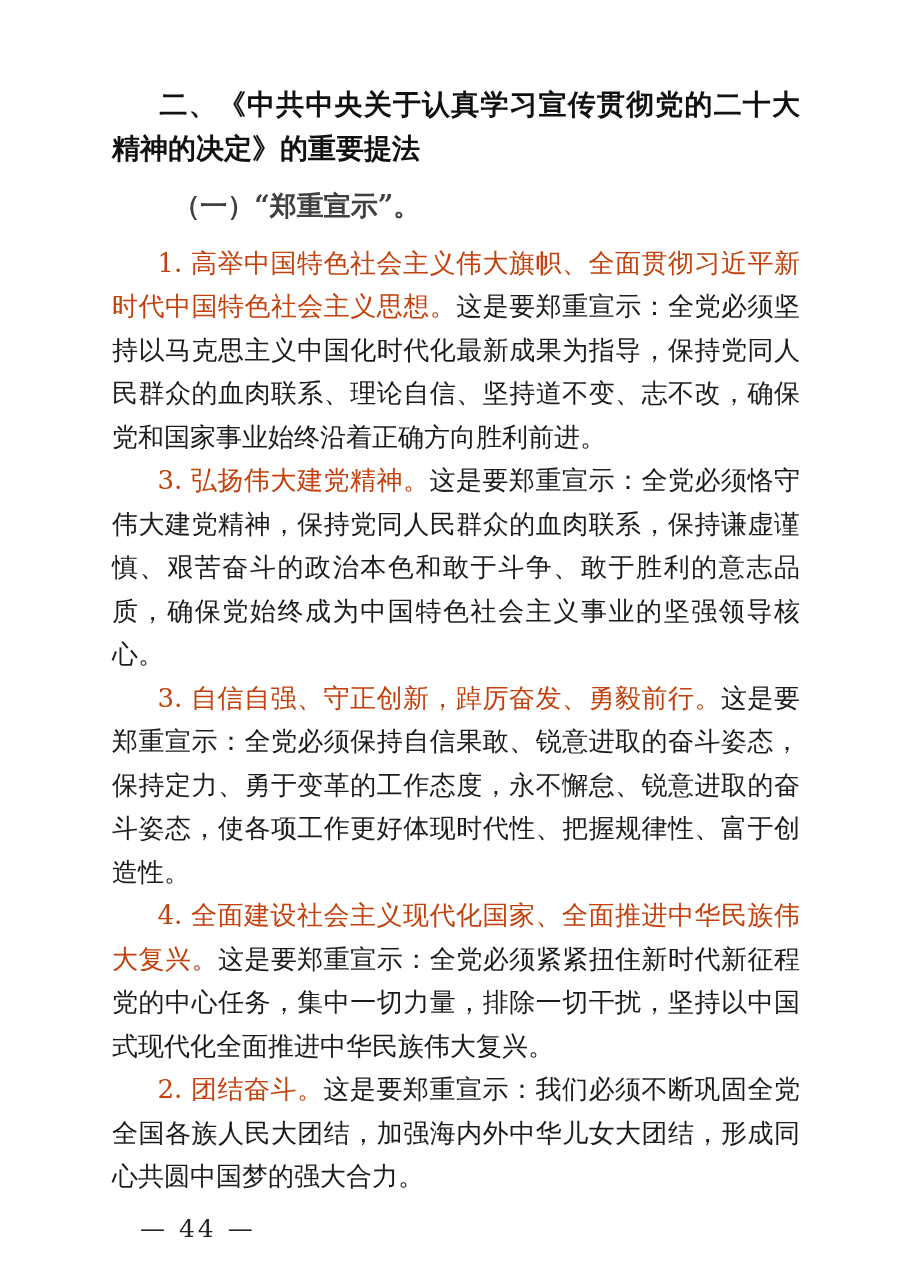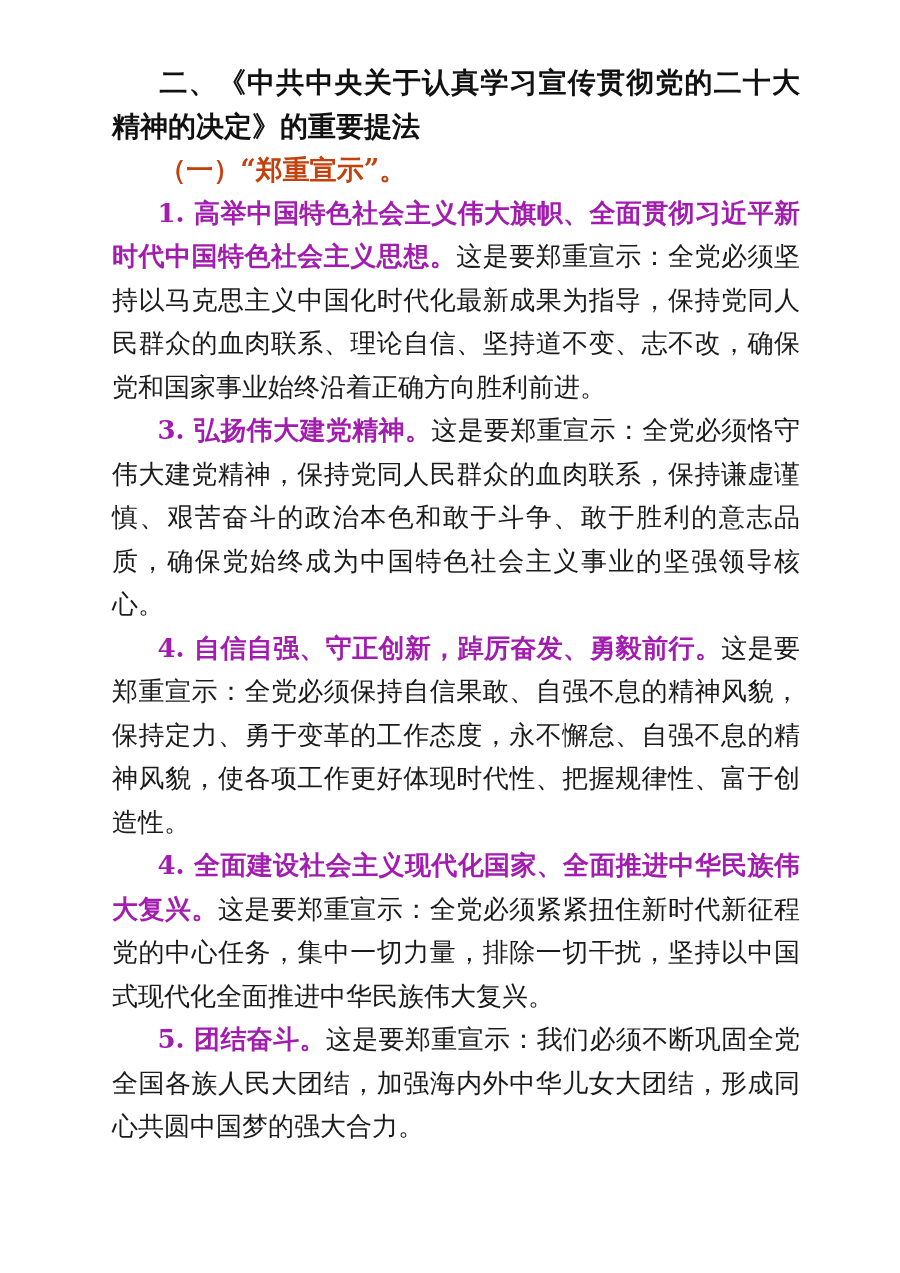--- a/index.html
+++ b/index.html
@@ -11,52 +11,52 @@
     width: 900px;
     height: 1273px;
     color: #161616;
     font-family: "DejaVu Serif", "Liberation Serif", serif;
     overflow: hidden;
   }
   .page {
     box-sizing: border-box;
     width: 900px;
     height: 1273px;
-    padding: 61px 100px 0 112px;
+    padding: 83px 100px 0 112px;
   }
   .title {
     margin: 0;
     font-family: "DejaVu Sans", "Liberation Sans", sans-serif;
     font-weight: bold;
     font-size: 28px;
     line-height: 43.5px;
     text-indent: 1.7em;
     text-align: justify;
     color: #111111;
   }
   .sub {
-    margin: 0;
+    margin: 14px;
     font-weight: bold;
     font-size: 27px;
     line-height: 43.5px;
     text-indent: 1.75em;
-    color: #c2410c;
+    color: #404040;
   }
   .para {
     margin: 0;
     font-size: 26px;
     line-height: 43.5px;
     text-indent: 1.75em;
     text-align: justify;
     text-justify: inter-character;
     color: #1b1b1b;
   }
   .lead {
-    font-weight: bold;
-    color: #a21caf;
+    font-weight: normal;
+    color: #c2410c;
   }
   .pagenum {
     margin-top: 15px;
     padding-left: 28px;
     font-size: 25px;
     letter-spacing: 3px;
     color: #222222;
   }
 </style>
 </head>
@@ -65,20 +65,21 @@
 <div class="page">
 
   <h1 class="title">二、《中共中央关于认真学习宣传贯彻党的二十大精神的决定》的重要提法</h1>
 
   <p class="sub">（一）“郑重宣示”。</p>
 
   <p class="para"><span class="lead">1. 高举中国特色社会主义伟大旗帜、全面贯彻习近平新时代中国特色社会主义思想。</span><span>这是要郑重宣示：全党必须坚持以马克思主义中国化时代化最新成果为指导，保持党同人民群众的血肉联系、理论自信、坚持道不变、志不改，确保党和国家事业始终沿着正确方向胜利前进。</span></p>
 
   <p class="para"><span class="lead">3. 弘扬伟大建党精神。</span><span>这是要郑重宣示：全党必须恪守伟大建党精神，保持党同人民群众的血肉联系，保持谦虚谨慎、艰苦奋斗的政治本色和敢于斗争、敢于胜利的意志品质，确保党始终成为中国特色社会主义事业的坚强领导核心。</span></p>
 
-  <p class="para"><span class="lead">4. 自信自强、守正创新，踔厉奋发、勇毅前行。</span><span>这是要郑重宣示：全党必须保持自信果敢、自强不息的精神风貌，保持定力、勇于变革的工作态度，永不懈怠、自强不息的精神风貌，使各项工作更好体现时代性、把握规律性、富于创造性。</span></p>
+  <p class="para"><span class="lead">3. 自信自强、守正创新，踔厉奋发、勇毅前行。</span><span>这是要郑重宣示：全党必须保持自信果敢、锐意进取的奋斗姿态，保持定力、勇于变革的工作态度，永不懈怠、锐意进取的奋斗姿态，使各项工作更好体现时代性、把握规律性、富于创造性。</span></p>
 
   <p class="para"><span class="lead">4. 全面建设社会主义现代化国家、全面推进中华民族伟大复兴。</span><span>这是要郑重宣示：全党必须紧紧扭住新时代新征程党的中心任务，集中一切力量，排除一切干扰，坚持以中国式现代化全面推进中华民族伟大复兴。</span></p>
 
-  <p class="para"><span class="lead">5. 团结奋斗。</span><span>这是要郑重宣示：我们必须不断巩固全党全国各族人民大团结，加强海内外中华儿女大团结，形成同心共圆中国梦的强大合力。</span></p>
+  <p class="para"><span class="lead">2. 团结奋斗。</span><span>这是要郑重宣示：我们必须不断巩固全党全国各族人民大团结，加强海内外中华儿女大团结，形成同心共圆中国梦的强大合力。</span></p>
 
+  <div class="pagenum">— 44 —</div>
 
 </div>
 
 </body></html>

